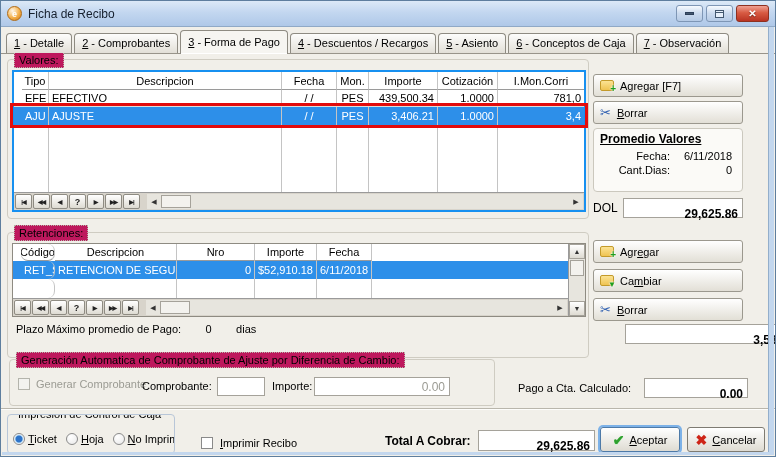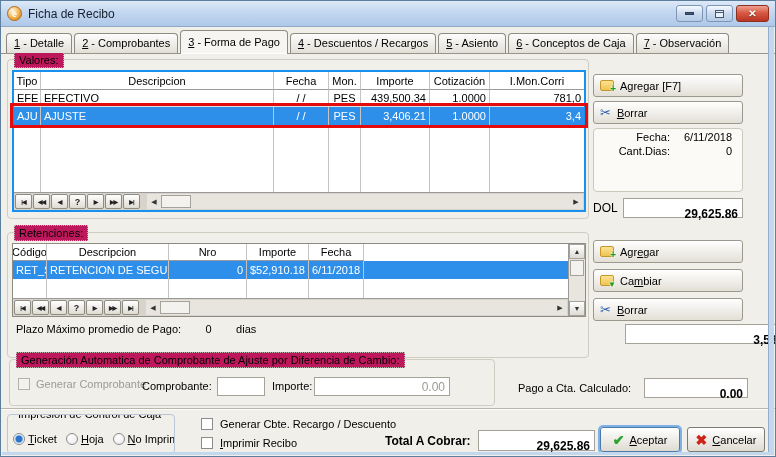--- a/index.html
+++ b/index.html
@@ -41,21 +41,21 @@
   .content { position:absolute; top:52px; left:0; right:0; bottom:48px;
     border-top:1px solid #98948A; background:#F1EFE9; z-index:4; }
 
   .groupbox { position:absolute; border:1px solid #CFCCC2; border-radius:4px; }
   .grouplabel { position:absolute; top:-8px; left:6px; font-size:11px; padding:1px 4px;
     background:#be185d; border:1px dotted #B8B5AA; z-index:2; }
 
   
   .vtable { position:absolute; left:4px; top:10px; width:574px; height:142px;
     border:2px solid #1790F0; background:#FFF; display:flex; flex-direction:column; }
-  .trow { display:flex; width:100%; }
+  .trow { display:flex; width:100%;padding-left:8px; }
   .cell { font-size:11px; overflow:hidden; white-space:nowrap; border-right:1px solid #C4C4C4;
     display:flex; align-items:center; padding:0 3px; }
   .hdr .cell { justify-content:center; border-bottom:1px solid #9A9A9A; }
   .w-tipo{width:27px;} .w-desc{width:233px;} .w-fecha{width:55px;} .w-mon{width:32px;}
   .w-imp{width:69px;} .w-cot{width:60px;} .w-imon{flex:1; border-right:none;}
   .al{justify-content:flex-start;} .ac{justify-content:center;} .ar{justify-content:flex-end;}
   .rowsel { background:#2D8FE9; color:#FFF; }
   .emptygrid { flex:1; }
   .emptygrid .cell{ height:100%; }
   .vcr { height:18px; background:#D8D4CB; border-top:1px solid #9A9A9A; display:flex; align-items:center; padding:1px 1px; }
@@ -92,21 +92,21 @@
   input.fieldinput { border:1px solid #A5A29A; background:#FFF; font-size:12px; font-weight:bold;
     text-align:right; padding:0 4px; }
 
   .dol-row { position:absolute; left:592px; top:144px; width:150px; height:20px; display:flex; align-items:center; }
   .dol-label { font-size:12px; width:30px; }
 
   
   .rtable { position:absolute; left:4px; top:10px; width:574px; height:74px;
     border:1px solid #8E8B82; background:#FFF; display:flex; }
   .rgrid { width:555px; display:flex; flex-direction:column; }
-  .r-cod{width:34px;} .r-desc{width:122px;} .r-nro{width:78px;} .r-imp{width:62px;}
+  .r-cod{width:34px;border-radius:7px;} .r-desc{width:122px;} .r-nro{width:78px;} .r-imp{width:62px;}
   .r-fec{width:55px;} .r-obs{flex:1; border-right:none;}
   .vscroll { width:17px; border-left:1px solid #9A9A9A; background:#E7E5DE; display:flex; flex-direction:column; }
   .vbtn { height:15px; font-size:7px; color:#333; display:flex; align-items:center; justify-content:center;
     border:1px solid #A5A29A; background:linear-gradient(#FFF,#DEDBD2); }
   .vthumb { height:16px; background:#F3F2EE; border:1px solid #A5A29A; margin:1px 1px; }
   .plazo { position:absolute; left:8px; top:90px; font-size:11px; display:flex; }
 
   .gen-label-gray { color:#9B9B93; }
   .checkbox { width:12px; height:12px; background:#FFF; border:1px solid #8A8A8A; flex:0 0 auto; }
   .checkbox.disabled { background:#F2F2EF; border-color:#B4B4AC; }
@@ -229,20 +229,21 @@
           <span class="ov">+</span>
         </span>
       <span class="lbl">Agregar  [F7]</span>
     </div>
     <div class="btn" style="top:47px;">
       <span class="icon-scissors">✂</span>
       <span class="lbl ulf">Borrar</span>
     </div>
 
     <div class="panel">
+      <div class="panel-title">Promedio Valores</div>
       <div class="prow">
         <span class="plabel">Fecha:</span>
         <span class="pval">6/11/2018</span>
       </div>
       <div class="prow">
         <span class="plabel">Cant.Dias:</span>
         <span class="pval">0</span>
       </div>
     </div>
 
@@ -357,24 +358,20 @@
       <div style="position:absolute; left:5px; top:18px; display:flex; align-items:center; gap:3px; white-space:nowrap;">
         <span class="radio on"></span>
         <span class="lbl ulf">Ticket</span>
         <span class="radio" style="margin-left:6px;"></span>
         <span class="lbl ulf">Hoja</span>
         <span class="radio" style="margin-left:6px;"></span>
         <span class="lbl ulf">No Imprimir</span>
       </div>
     </div>
 
-    <div style="position:absolute; left:200px; top:9px; display:flex; align-items:center; gap:7px;">
-      <span class="checkbox"></span>
-      <span class="lbl">Generar Cbte. Recargo / Descuento</span>
-    </div>
     <div style="position:absolute; left:200px; top:28px; display:flex; align-items:center; gap:7px;">
       <span class="checkbox"></span>
       <span class="lbl ulf">Imprimir Recibo</span>
     </div>
 
     <span class="b" style="position:absolute; left:384px; top:25px;">Total A Cobrar:</span>
     <div class="field" style="position:absolute; left:477px; top:21px; width:117px; height:21px;">
       <span>29,625.86</span>
     </div>
 

